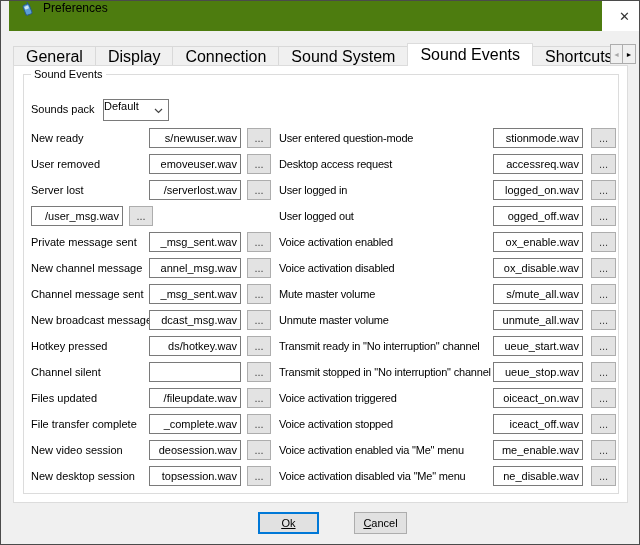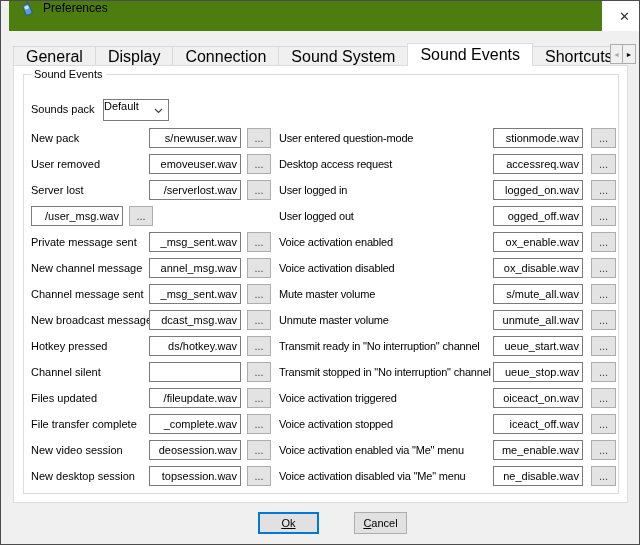--- a/index.html
+++ b/index.html
@@ -148,21 +148,21 @@
           <span>Default</span>
           <svg class="chev" width="9" height="6" viewBox="0 0 9 6">
             <polyline points="1,1 4.5,4.5 8,1" fill="none" stroke="#444" stroke-width="1.2"></polyline>
           </svg>
         </div>
       </div>
 
       <div class="col col-left">
 
           <div class="evrow">
-            <span class="evlabel">New pack</span>
+            <span class="evlabel">New ready</span>
             <input class="evinput" type="text" value="s/newuser.wav" style="">
             <button class="browse">...</button>
           </div>
 
           <div class="evrow">
             <span class="evlabel">User removed</span>
             <input class="evinput" type="text" value="emoveuser.wav" style="">
             <button class="browse">...</button>
           </div>
 

